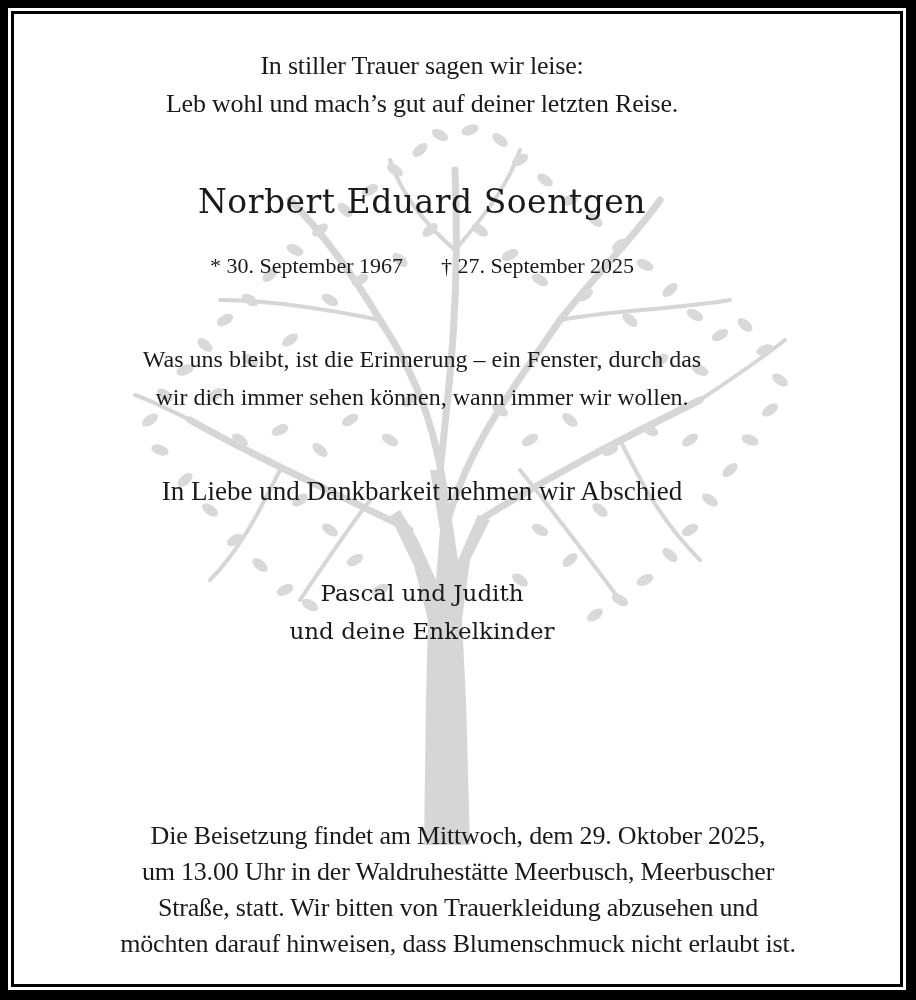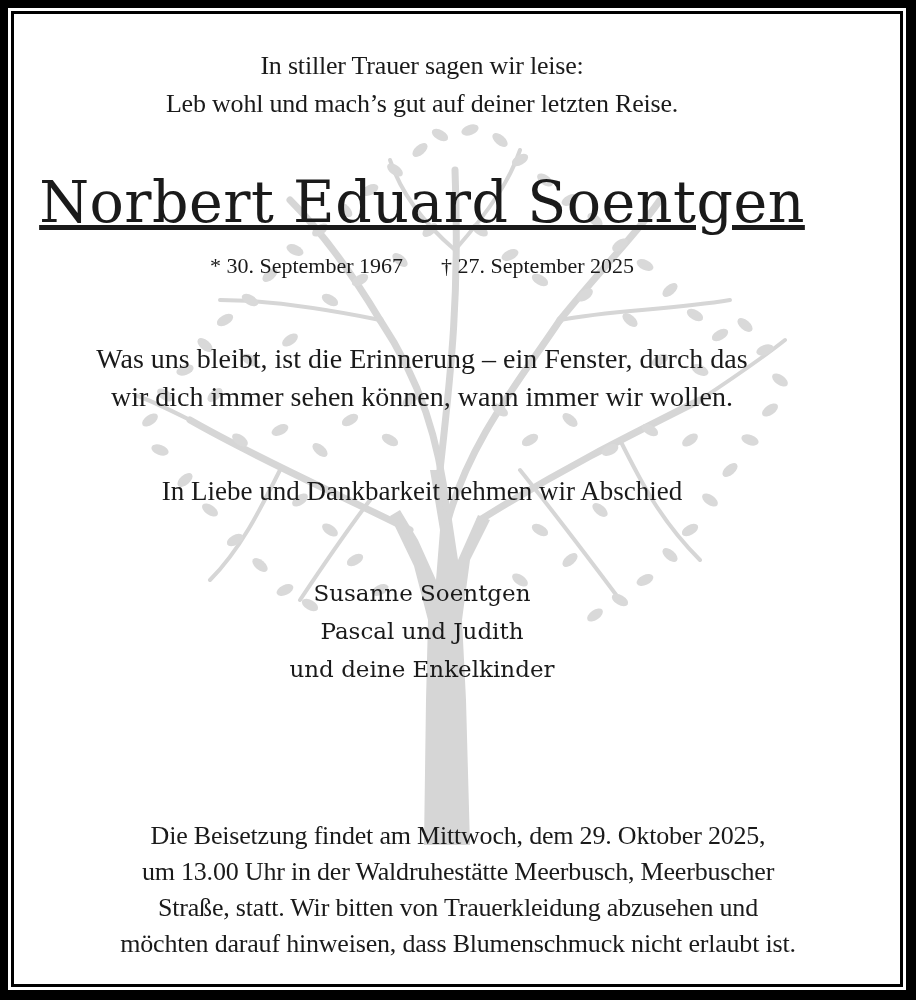--- a/index.html
+++ b/index.html
@@ -19,25 +19,25 @@
   .tree {
     position: absolute; left: 0; top: 0; width: 916px; height: 1000px;
     pointer-events: none;
   }
   .text {
     position: absolute; left: 0; width: 844px; text-align: center;
     font-family: "Liberation Serif", "DejaVu Serif", serif; color: #1a1a1a;
     white-space: nowrap;
   }
   .motto { top: 47px; font-size: 26px; line-height: 38px; letter-spacing: -0.2px; }
-  .name { top: 172px; font-family: "DejaVu Serif", serif; font-size: 57px; line-height: 60px; letter-spacing: 0.5px; text-decoration: underline; }
+  .name { top: 172px; font-family: "DejaVu Serif", serif; font-size: 33px; line-height: 60px; letter-spacing: 0.5px; }
   .dates { top: 248px; font-size: 22px; line-height: 36px; }
   .dates span { display: inline-block; }
   .dates .gap { width: 38px; }
-  .quote { top: 340px; font-size: 28px; line-height: 38px; }
+  .quote { top: 340px; font-size: 24px; line-height: 38px; }
   .farewell { top: 472px; font-size: 27px; line-height: 38px; }
   .mourners { top: 574px; font-family: "DejaVu Serif", serif; font-size: 23px; line-height: 38px; }
   .mourners div { display: block; }
   .notice { top: 818px; font-size: 26px; line-height: 36px; letter-spacing: -0.2px; padding-left: 36px; }
   .line { display: block; }
 </style>
 </head>
 <body>
 
 <div class="frame-outer">
@@ -169,21 +169,20 @@
 </div>
 
 <div class="text quote">
   <span class="line">Was uns bleibt, ist die Erinnerung – ein Fenster, durch das</span>
   <span class="line">wir dich immer sehen können, wann immer wir wollen.</span>
 </div>
 
 <div class="text farewell">In Liebe und Dankbarkeit nehmen wir Abschied</div>
 
 <div class="text mourners">
-  <div>Susanne Soentgen</div>
   <div>Pascal und Judith</div>
   <div>und deine Enkelkinder</div>
 </div>
 
 <div class="text notice">
   <span class="line">Die Beisetzung findet am Mittwoch, dem 29. Oktober 2025,</span>
   <span class="line">um 13.00 Uhr in der Waldruhestätte Meerbusch, Meerbuscher</span>
   <span class="line">Straße, statt. Wir bitten von Trauerkleidung abzusehen und</span>
   <span class="line">möchten darauf hinweisen, dass Blumenschmuck nicht erlaubt ist.</span>
 </div>

